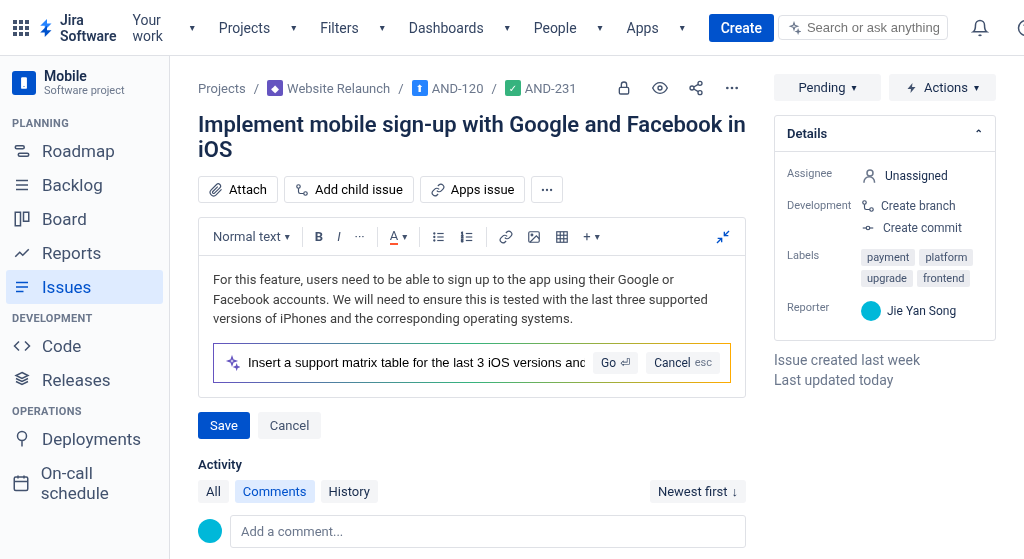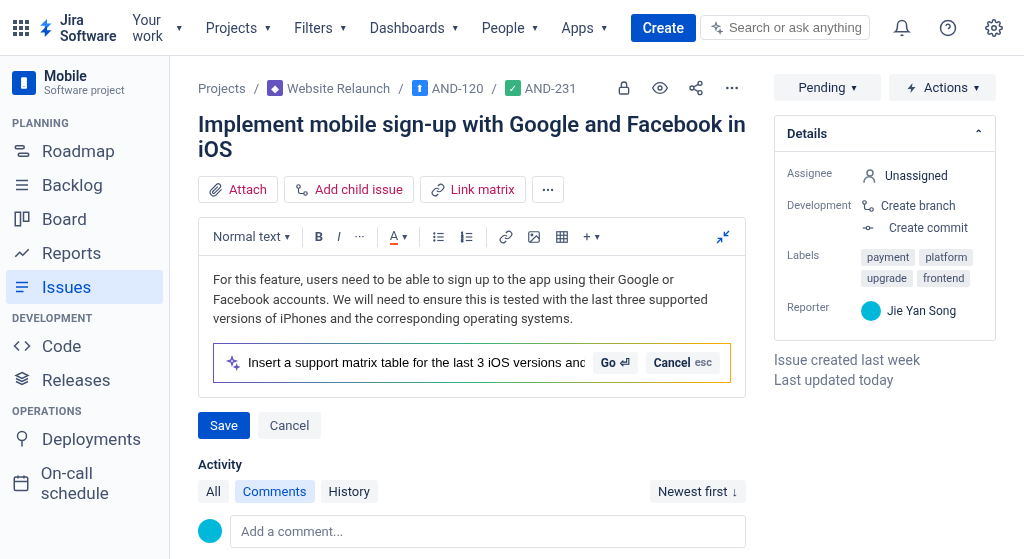--- a/index.html
+++ b/index.html
@@ -4,21 +4,21 @@
 <style>
 * { box-sizing: border-box; margin: 0; padding: 0; }
 body { font-family: -apple-system, BlinkMacSystemFont, "Segoe UI", Roboto, sans-serif; font-size: 14px; color: #172B4D; background: #fff; width: 1024px; height: 559px; overflow: hidden; }
 
 
 .topnav { height: 56px; border-bottom: 1px solid #DFE1E6; display: flex; align-items: center; padding: 0 12px; gap: 4px; }
 .topnav-left { display: flex; align-items: center; gap: 8px; }
 .waffle { width: 24px; height: 24px; display: flex; align-items: center; justify-content: center; cursor: pointer; border-radius: 3px; }
 .logo { display: flex; align-items: center; gap: 4px; font-weight: 600; font-size: 14px; color: #253858; }
 .logo-mark { color: #0052CC; }
-.nav-btn { display: flex; align-items: center; gap: 8px; padding: 4px 8px; border-radius: 3px; cursor: pointer; font-size: 14px; color: #344563; }
+.nav-btn { display: flex; align-items: center; gap: 21px; padding: 4px 8px; border-radius: 3px; cursor: pointer; font-size: 14px; color: #344563; }
 .create-btn { background: #0052CC; color: #fff; padding: 6px 12px; border-radius: 3px; font-weight: 500; cursor: pointer; margin-left: 8px; }
 .topnav-right { margin-left: auto; display: flex; align-items: center; gap: 18px; }
 .search-box { display: flex; align-items: center; gap: 6px; border: 1px solid #DFE1E6; border-radius: 4px; padding: 4px 8px; width: 170px; background: #fff; }
 .search-box input { border: none; outline: none; font-size: 13px; width: 100%; color: #6B778C; }
 .icon-btn { width: 28px; height: 28px; display: flex; align-items: center; justify-content: center; border-radius: 50%; cursor: pointer; color: #42526E; }
 .avatar { width: 24px; height: 24px; border-radius: 50%; background: linear-gradient(135deg, #FFAB00, #FF5630); }
 
 
 .layout { display: flex; height: calc(100% - 40px); }
 .sidebar { width: 170px; border-right: 1px solid #DFE1E6; padding: 12px 0; background: #FAFBFC; }
@@ -39,37 +39,37 @@
 .breadcrumb { display: flex; align-items: center; gap: 8px; font-size: 13px; color: #6B778C; margin-bottom: 10px; }
 .breadcrumb .sep { color: #6B778C; }
 .breadcrumb .item { display: flex; align-items: center; gap: 4px; cursor: pointer; }
 .bc-icon { width: 16px; height: 16px; border-radius: 2px; display: flex; align-items: center; justify-content: center; font-size: 10px; color: #fff; }
 .bc-icon.purple { background: #6554C0; }
 .bc-icon.blue { background: #2684FF; }
 .bc-icon.green { background: #36B37E; }
 .breadcrumb-actions { margin-left: auto; display: flex; gap: 8px; }
 .issue-title { font-size: 22px; font-weight: 600; margin-bottom: 14px; }
 .toolbar-row { display: flex; gap: 6px; margin-bottom: 14px; }
-.tb-btn { display: flex; align-items: center; gap: 6px; padding: 5px 10px; border: 1px solid #DFE1E6; border-radius: 3px; background: #fff; cursor: pointer; font-size: 13px; color: #be185d; }
+.tb-btn { display: flex; align-items: center; gap: 6px; padding: 5px 10px; border: 1px solid #DFE1E6; border-radius: 3px; background: #fff; cursor: pointer; font-size: 13px; color: #000000; }
 .tb-icon-only { padding: 5px 8px; }
 
 
 .editor { border: 1px solid #DFE1E6; border-radius: 3px; margin-bottom: 14px; }
 .editor-toolbar { display: flex; align-items: center; gap: 2px; padding: 6px 8px; border-bottom: 1px solid #DFE1E6; }
 .et-btn { padding: 4px 6px; border-radius: 3px; cursor: pointer; display: flex; align-items: center; gap: 4px; font-size: 13px; color: #42526E; }
 .et-sep { width: 1px; height: 20px; background: #DFE1E6; margin: 0 4px; }
 .et-right { margin-left: auto; }
 .editor-body { padding: 14px; }
 .body-text { font-size: 13px; line-height: 1.5; color: #404040; margin-bottom: 14px; }
 
 
 .ai-box { border: 1.5px solid; border-image: linear-gradient(90deg, #6554C0, #36B37E, #FFAB00) 1; border-radius: 4px; padding: 8px 10px; display: flex; align-items: center; gap: 8px; background: #fff; }
 .ai-sparkle { color: #6554C0; }
 .ai-input { flex: 1; font-size: 13px; border: none; outline: none; }
-.ai-btn { padding: 4px 8px; background: #F4F5F7; border-radius: 3px; font-size: 12px; cursor: pointer; display: flex; align-items: center; gap: 4px; font-weight: bold; }
+.ai-btn { padding: 4px 8px; background: #F4F5F7; border-radius: 3px; font-size: 12px; cursor: pointer; display: flex; align-items: center; gap: 4px; }
 .ai-hint { font-size: 11px; color: #6B778C; }
 
 
 .save-row { display: flex; gap: 8px; margin-bottom: 18px; }
 .btn-primary { background: #0052CC; color: #fff; padding: 6px 12px; border-radius: 3px; cursor: pointer; font-size: 13px; }
 .btn-default { background: #F4F5F7; color: #42526E; padding: 6px 12px; border-radius: 3px; cursor: pointer; font-size: 13px; }
 
 
 .activity-label { font-size: 13px; font-weight: 600; margin-bottom: 8px; }
 .activity-tabs { display: flex; gap: 6px; align-items: center; margin-bottom: 12px; }
@@ -353,21 +353,21 @@
               <circle cx="6" cy="6" r="3"></circle>
               <circle cx="18" cy="18" r="3"></circle>
               <path d="M6 9v6a3 3 0 003 3h6"></path>
             </svg>
             <span>Add child issue</span>
           </div>
         <div class="tb-btn">
             <svg width="14" height="14" viewBox="0 0 24 24" fill="none" stroke="#42526E" stroke-width="2">
               <path d="M10 13a5 5 0 007.54.54l3-3a5 5 0 00-7.07-7.07l-1.72 1.71M14 11a5 5 0 00-7.54-.54l-3 3a5 5 0 007.07 7.07l1.71-1.71"></path>
             </svg>
-            <span>Link matrix</span>
+            <span>Apps issue</span>
           </div>
         <div class="tb-btn tb-icon-only">
             <svg width="14" height="14" viewBox="0 0 24 24" fill="#42526E">
               <circle cx="5" cy="12" r="2"></circle>
               <circle cx="12" cy="12" r="2"></circle>
               <circle cx="19" cy="12" r="2"></circle>
             </svg>
           </div>
       </div>
 
@@ -527,21 +527,21 @@
               <div class="field-link" style="display:flex;gap:6px;align-items:center">
                   <span>
                     <svg width="14" height="14" viewBox="0 0 24 24" fill="none" stroke="#42526E" stroke-width="2">
                       <circle cx="6" cy="6" r="3"></circle>
                       <circle cx="18" cy="18" r="3"></circle>
                       <path d="M6 9v6a3 3 0 003 3h6"></path>
                     </svg>
                   </span>
                   <span>Create branch</span>
                 </div>
-              <div class="field-link" style="display:flex;gap:14px;align-items:center">
+              <div class="field-link" style="display:flex;gap:8px;align-items:center">
                   <span>
                     <svg width="14" height="14" viewBox="0 0 24 24" fill="none" stroke="#42526E" stroke-width="2">
                       <circle cx="12" cy="12" r="3"></circle>
                       <line x1="3" y1="12" x2="9" y2="12"></line>
                       <line x1="15" y1="12" x2="21" y2="12"></line>
                     </svg>
                   </span>
                   <span>Create commit</span>
                 </div>
             </div>

